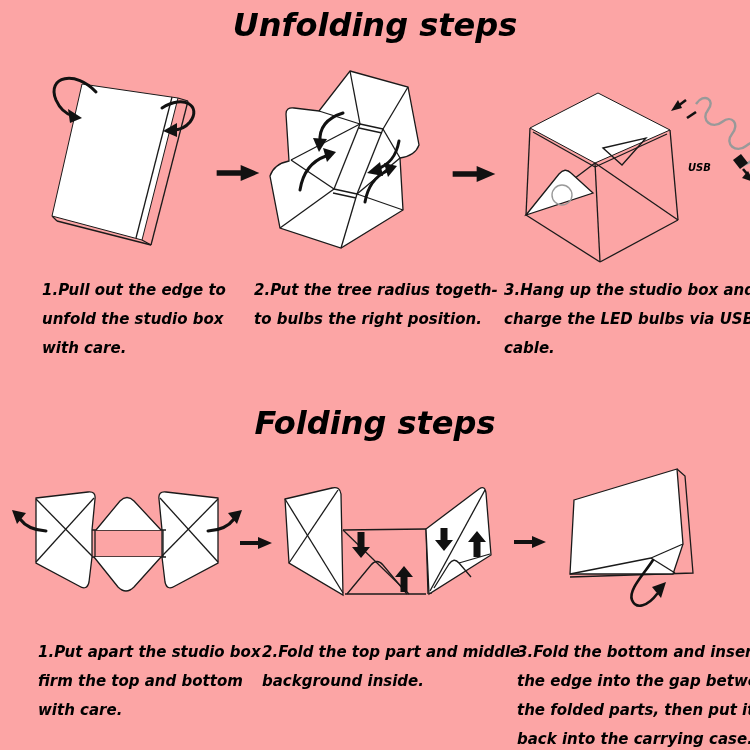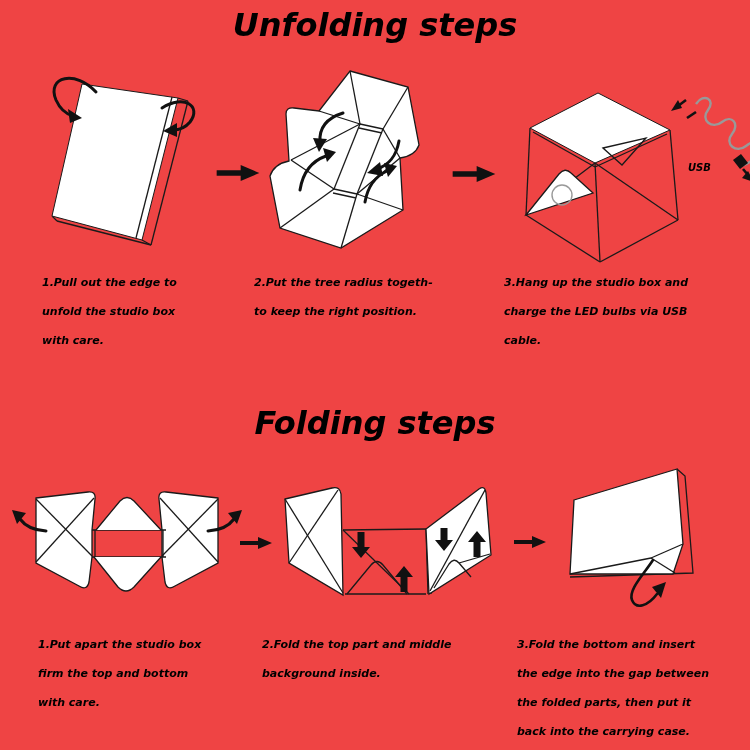--- a/index.html
+++ b/index.html
@@ -1,26 +1,26 @@
 <!DOCTYPE html>
 <html><head>
 <meta charset="utf-8">
 <style>
   html,body{margin:0;padding:0;background:#fff;}
   .sheet{
-    position:relative;width:750px;height:750px;background:#ef4444;
+    position:relative;width:750px;height:750px;background:#fca5a5;
     font-family:"DejaVu Sans",sans-serif;color:#000;overflow:hidden;
   }
   .sec-title{
     position:absolute;left:0;width:750px;text-align:center;
     font-size:32px;font-weight:bold;font-style:italic;letter-spacing:0;
   }
   .caption{
-    position:absolute;font-size:11px;font-weight:bold;font-style:italic;
-    line-height:29px;white-space:nowrap;
+    position:absolute;font-size:15px;font-weight:bold;font-style:italic;
+    line-height:29px;white-space:nowrap;margin-top:8px;
   }
   .fig{position:absolute;}
   .usb-label{
     position:absolute;font-size:10px;font-weight:bold;font-style:italic;
   }
   svg line, svg path, svg polyline{stroke:#1a1a1a;stroke-width:1.3;fill:none;}
   svg .face{fill:#ffffff;}
   svg .loop{stroke:#111;stroke-width:3;fill:none;stroke-linecap:round;}
   svg .loop-thin{stroke:#111;stroke-width:2.6;fill:none;stroke-linecap:round;}
   svg .head{fill:#111;stroke:none;}
@@ -129,21 +129,21 @@
   </svg>
   <div class="usb-label" style="left:688px;top:162px;">USB</div>
 
   <div class="caption" style="left:42px;top:268px;">
     <div>1.Pull out the edge to</div>
     <div>unfold the studio box</div>
     <div>with care.</div>
   </div>
   <div class="caption" style="left:254px;top:268px;">
     <div>2.Put the tree radius togeth-</div>
-    <div>to keep the right position.</div>
+    <div>to bulbs the right position.</div>
   </div>
   <div class="caption" style="left:504px;top:268px;">
     <div>3.Hang up the studio box and</div>
     <div>charge the LED bulbs via USB</div>
     <div>cable.</div>
   </div>
 
   <div class="sec-title" style="top:404px;">Folding steps</div>
 
   <svg class="fig" style="left:8px;top:468px;" width="238" height="152" viewBox="0 0 238 152">

